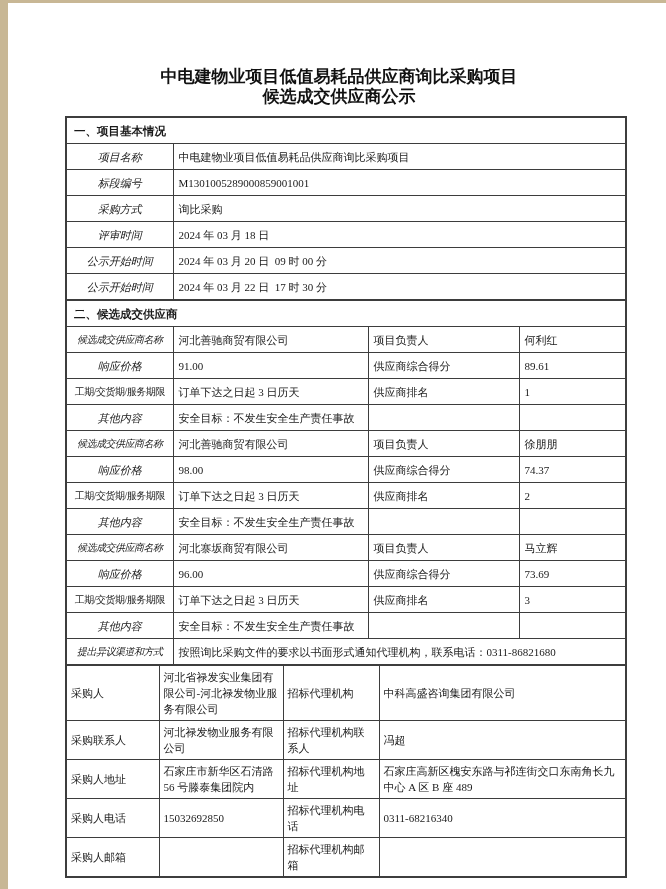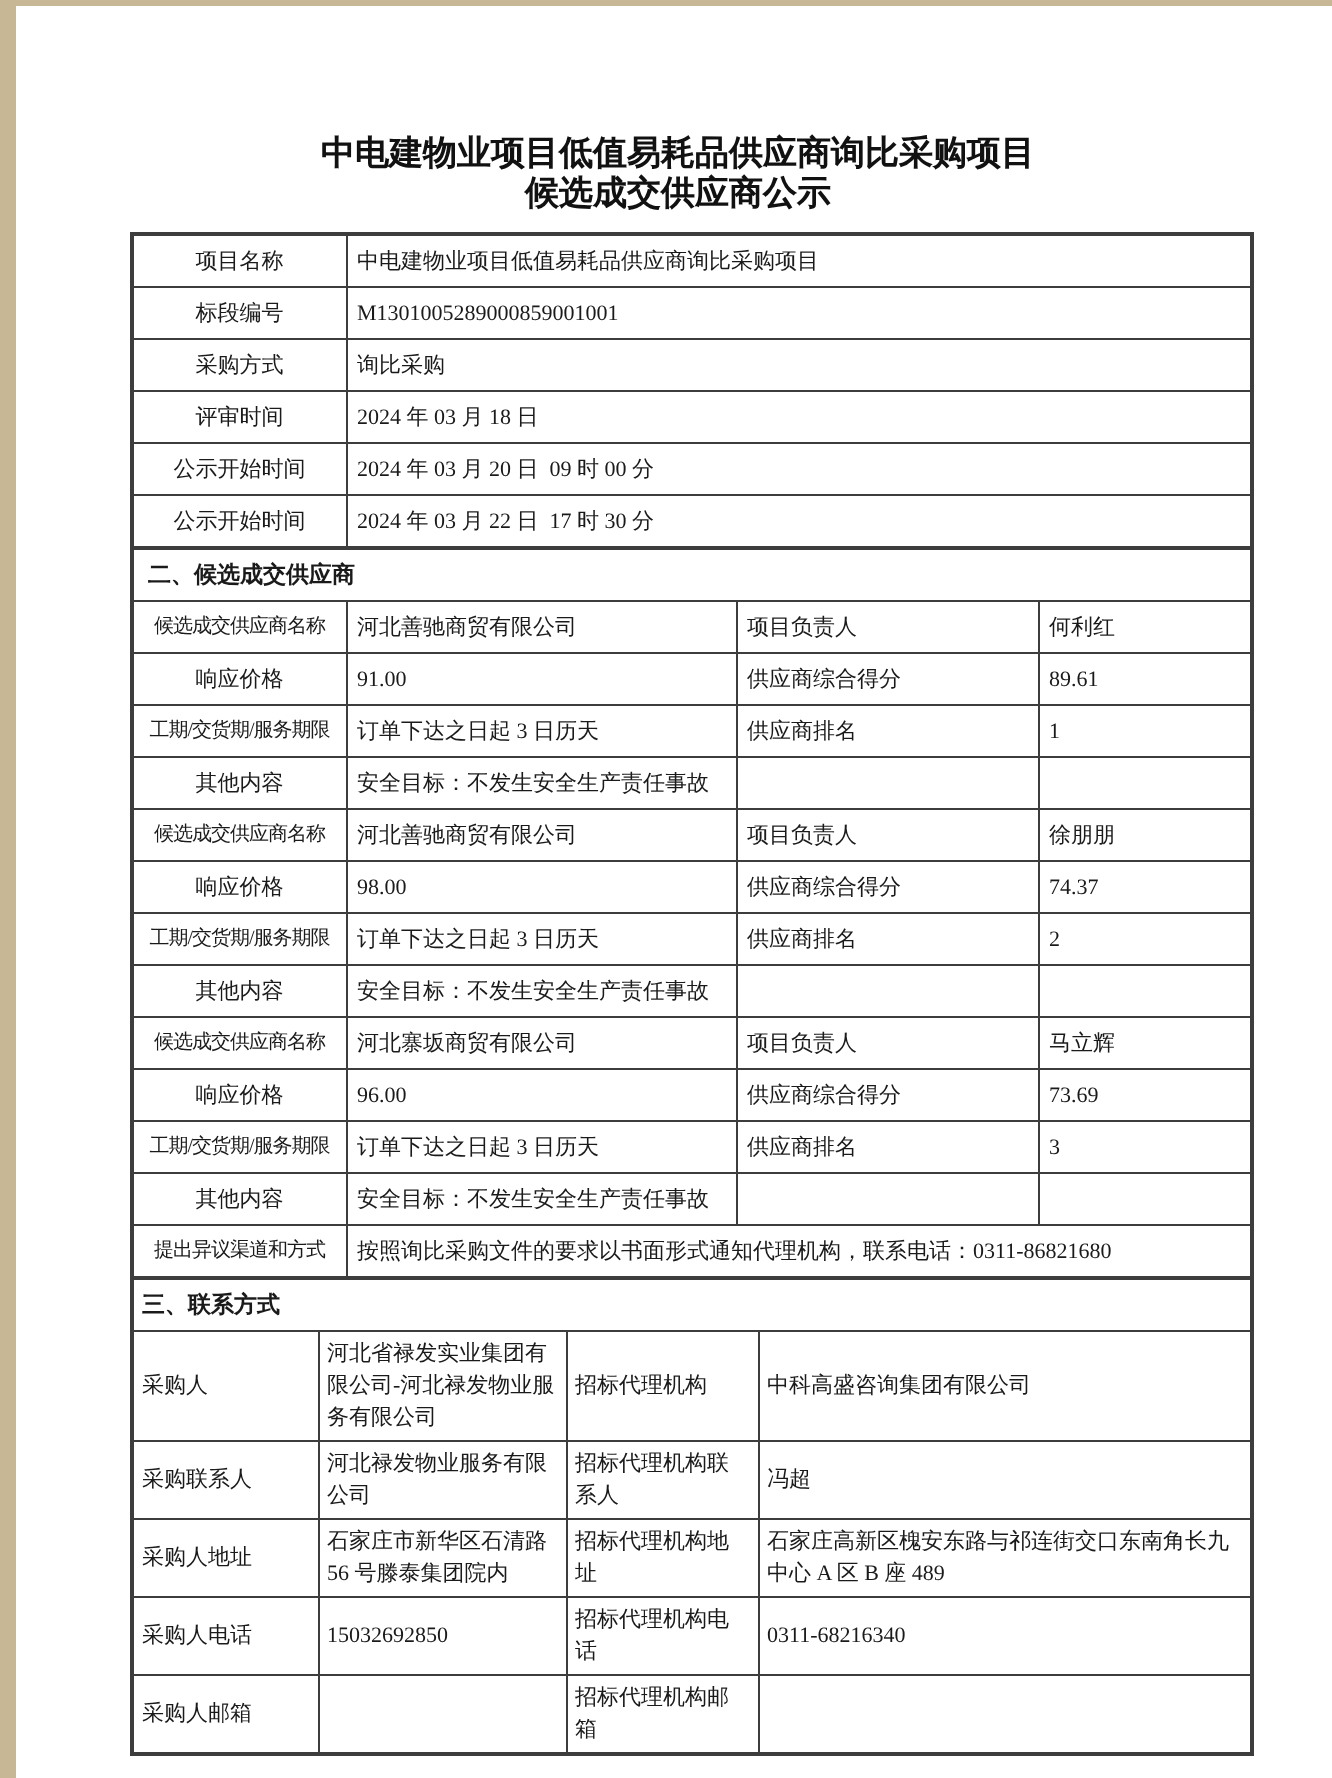--- a/index.html
+++ b/index.html
@@ -42,21 +42,21 @@
     vertical-align:middle;
     white-space:pre-wrap;
     word-break:break-all;
     overflow:hidden;
   }
   td.sec-head {
     font-weight:bold;
     font-size:11.5px;
     padding-left:7px;
   }
-  td.lbl-c { text-align:center; padding-left:2px; padding-right:2px; }
+  td.lbl-c { text-align:center; padding-left:2px; padding-right:2px;font-style:italic; }
   td.tight {
     font-size:10px;
     letter-spacing:-0.5px;
     white-space:nowrap;
     text-align:center;
   }
   .s3 td { padding:3px 4px; }
 </style>
 </head>
 <body>
@@ -68,20 +68,23 @@
   </div>
 
   <div class="tables">
 
     <table class="s1">
       <colgroup>
           <col style="width:107px">
           <col style="width:453px">
         </colgroup>
       <tbody>
+          <tr>
+        <td class="sec-head" colspan="2">一、项目基本情况</td>
+      </tr>
       <tr>
         <td class="lbl-c">项目名称</td>
         <td>中电建物业项目低值易耗品供应商询比采购项目</td>
       </tr>
       <tr>
         <td class="lbl-c">标段编号</td>
         <td>M1301005289000859001001</td>
       </tr>
       <tr>
         <td class="lbl-c">采购方式</td>
@@ -197,23 +200,20 @@
       </table>
 
     <table class="s3">
       <colgroup>
           <col style="width:93px">
           <col style="width:124px">
           <col style="width:96px">
           <col style="width:247px">
         </colgroup>
       <tbody>
-          <tr>
-        <td class="sec-head" colspan="4">三、联系方式</td>
-      </tr>
       <tr>
         <td>采购人</td>
         <td>河北省禄发实业集团有限公司-河北禄发物业服务有限公司</td>
         <td>招标代理机构</td>
         <td>中科高盛咨询集团有限公司</td>
       </tr>
       <tr>
         <td>采购联系人</td>
         <td>河北禄发物业服务有限公司</td>
         <td>招标代理机构联系人</td>

